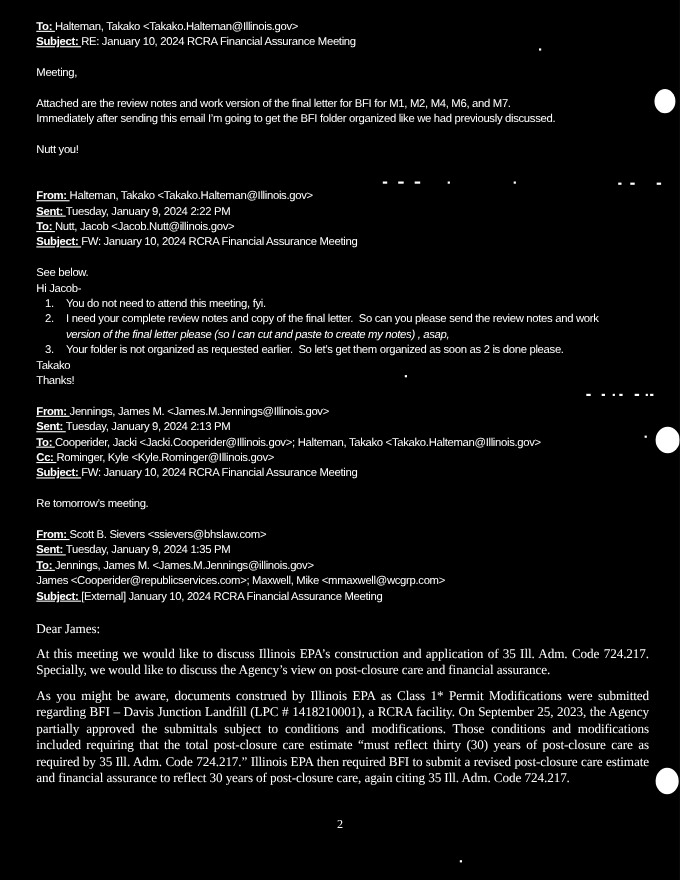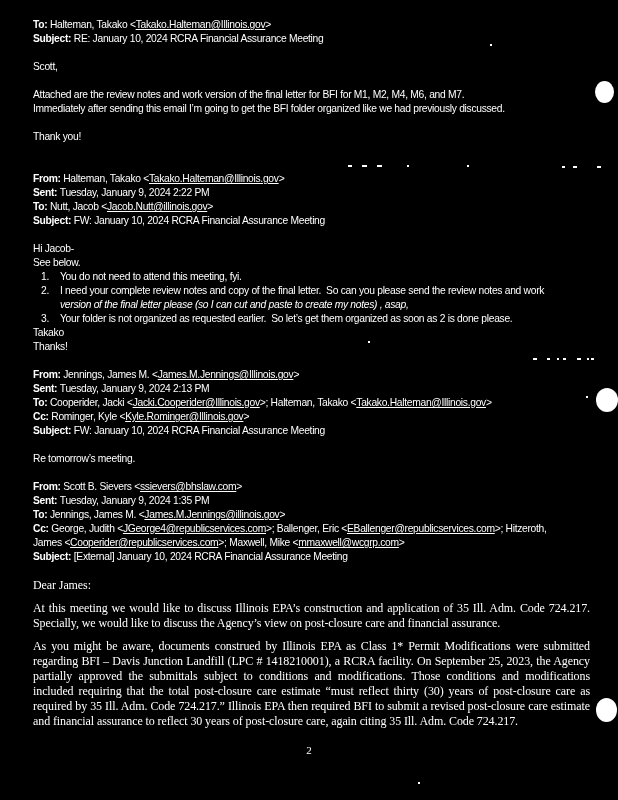--- a/index.html
+++ b/index.html
@@ -3,22 +3,22 @@
 <meta charset="utf-8">
 <style>
   html,body{margin:0;padding:0;background:#1a1a1a;}
   .page{
     position:relative;width:618px;height:800px;overflow:hidden;
     background:#000;color:#fff;
     font-family:"Liberation Sans",sans-serif;
   }
   .content{position:absolute;left:33px;top:18px;width:557px;}
   .ln{font-size:10.3px;line-height:14px;height:14px;letter-spacing:-0.3px;white-space:pre;}
-  .b{font-weight:bold;}
-  .u{text-decoration:underline;margin-top:35px;}
+  .b{font-weight:bold;text-decoration:underline;}
+  .u{margin-top:35px;}
   .num{display:inline-block;width:19px;margin-left:8px;}
   .cont{padding-left:27px;font-style:italic;}
   .serif{font-family:"Liberation Serif",serif;font-size:12px;line-height:15px;letter-spacing:-0.1px;}
   .serif-line{height:15px;}
   .serif-para{text-align:justify;}
   .spacer{width:100%;}
   .hole{position:absolute;background:#fff;border-radius:50%;}
   .noise{position:absolute;background:#fff;height:2px;}
   .speck{position:absolute;background:#fff;width:2px;height:2px;}
   .page-number{
@@ -30,42 +30,42 @@
 <body>
 
 <div class="page" style="background: rgb(0, 0, 0); color: rgb(255, 255, 255);">
   <div class="content" id="content">
       <div>
         <div class="ln"><span class="b">To: </span><span class="">Halteman, Takako &lt;</span><span class=" u">Takako.Halteman@Illinois.gov</span><span class="">&gt;</span></div>
         <div class="ln"><span class="b">Subject: </span><span class="">RE: January 10, 2024 RCRA Financial Assurance Meeting</span></div>
       </div>
       <div class="spacer" style="height: 14px;"></div>
       <div>
-        <div class="ln">Scott,</div>
+        <div class="ln">Meeting,</div>
       </div>
       <div class="spacer" style="height: 14px;"></div>
       <div>
         <div class="ln">Attached are the review notes and work version of the final letter for BFI for M1, M2, M4, M6, and M7.</div>
         <div class="ln">Immediately after sending this email I’m going to get the BFI folder organized like we had previously discussed.</div>
       </div>
       <div class="spacer" style="height: 14px;"></div>
       <div>
-        <div class="ln">Thank you!</div>
+        <div class="ln">Nutt you!</div>
       </div>
       <div class="spacer" style="height: 28px;"></div>
       <div>
         <div class="ln"><span class="b">From: </span><span class="">Halteman, Takako &lt;</span><span class=" u">Takako.Halteman@Illinois.gov</span><span class="">&gt;</span></div>
         <div class="ln"><span class="b">Sent: </span><span class="">Tuesday, January 9, 2024 2:22 PM</span></div>
         <div class="ln"><span class="b">To: </span><span class="">Nutt, Jacob &lt;</span><span class=" u">Jacob.Nutt@illinois.gov</span><span class="">&gt;</span></div>
         <div class="ln"><span class="b">Subject: </span><span class="">FW: January 10, 2024 RCRA Financial Assurance Meeting</span></div>
       </div>
       <div class="spacer" style="height: 14px;"></div>
       <div>
+        <div class="ln">See below.</div>
         <div class="ln">Hi Jacob-</div>
-        <div class="ln">See below.</div>
         <div class="ln"><span class="num">1.</span><span>You do not need to attend this meeting, fyi.</span></div>
         <div class="ln"><span class="num">2.</span><span>I need your complete review notes and copy of the final letter.  So can you please send the review notes and work</span></div>
         <div class="ln cont">version of the final letter please (so I can cut and paste to create my notes) , asap,</div>
         <div class="ln"><span class="num">3.</span><span>Your folder is not organized as requested earlier.  So let’s get them organized as soon as 2 is done please.</span></div>
         <div class="ln">Takako</div>
         <div class="ln">Thanks!</div>
       </div>
       <div class="spacer" style="height: 14px;"></div>
       <div>
         <div class="ln"><span class="b">From: </span><span class="">Jennings, James M. &lt;</span><span class=" u">James.M.Jennings@Illinois.gov</span><span class="">&gt;</span></div>
@@ -76,21 +76,20 @@
       </div>
       <div class="spacer" style="height: 14px;"></div>
       <div>
         <div class="ln">Re tomorrow’s meeting.</div>
       </div>
       <div class="spacer" style="height: 14px;"></div>
       <div>
         <div class="ln"><span class="b">From: </span><span class="">Scott B. Sievers &lt;</span><span class=" u">ssievers@bhslaw.com</span><span class="">&gt;</span></div>
         <div class="ln"><span class="b">Sent: </span><span class="">Tuesday, January 9, 2024 1:35 PM</span></div>
         <div class="ln"><span class="b">To: </span><span class="">Jennings, James M. &lt;</span><span class=" u">James.M.Jennings@illinois.gov</span><span class="">&gt;</span></div>
-        <div class="ln"><span class="b">Cc: </span><span class="">George, Judith &lt;</span><span class=" u">JGeorge4@republicservices.com</span><span class="">&gt;; Ballenger, Eric &lt;</span><span class=" u">EBallenger@republicservices.com</span><span class="">&gt;; Hitzeroth,</span></div>
         <div class="ln"><span class="">James &lt;</span><span class=" u">Cooperider@republicservices.com</span><span class="">&gt;; Maxwell, Mike &lt;</span><span class=" u">mmaxwell@wcgrp.com</span><span class="">&gt;</span></div>
         <div class="ln"><span class="b">Subject: </span><span class="">[External] January 10, 2024 RCRA Financial Assurance Meeting</span></div>
       </div>
       <div class="spacer" style="height: 14px;"></div>
       <div class="serif serif-line">Dear James:</div>
       <div class="spacer" style="height: 8px;"></div>
       <div class="serif serif-para">At this meeting we would like to discuss Illinois EPA’s construction and application of 35 Ill. Adm. Code 724.217. Specially, we would like to discuss the Agency’s view on post-closure care and financial assurance.</div>
       <div class="spacer" style="height: 8px;"></div>
       <div class="serif serif-para">As you might be aware, documents construed by Illinois EPA as Class 1* Permit Modifications were submitted regarding BFI – Davis Junction Landfill (LPC # 1418210001), a RCRA facility. On September 25, 2023, the Agency partially approved the submittals subject to conditions and modifications. Those conditions and modifications included requiring that the total post-closure care estimate “must reflect thirty (30) years of post-closure care as required by 35 Ill. Adm. Code 724.217.” Illinois EPA then required BFI to submit a revised post-closure care estimate and financial assurance to reflect 30 years of post-closure care, again citing 35 Ill. Adm. Code 724.217.</div>
     </div>

